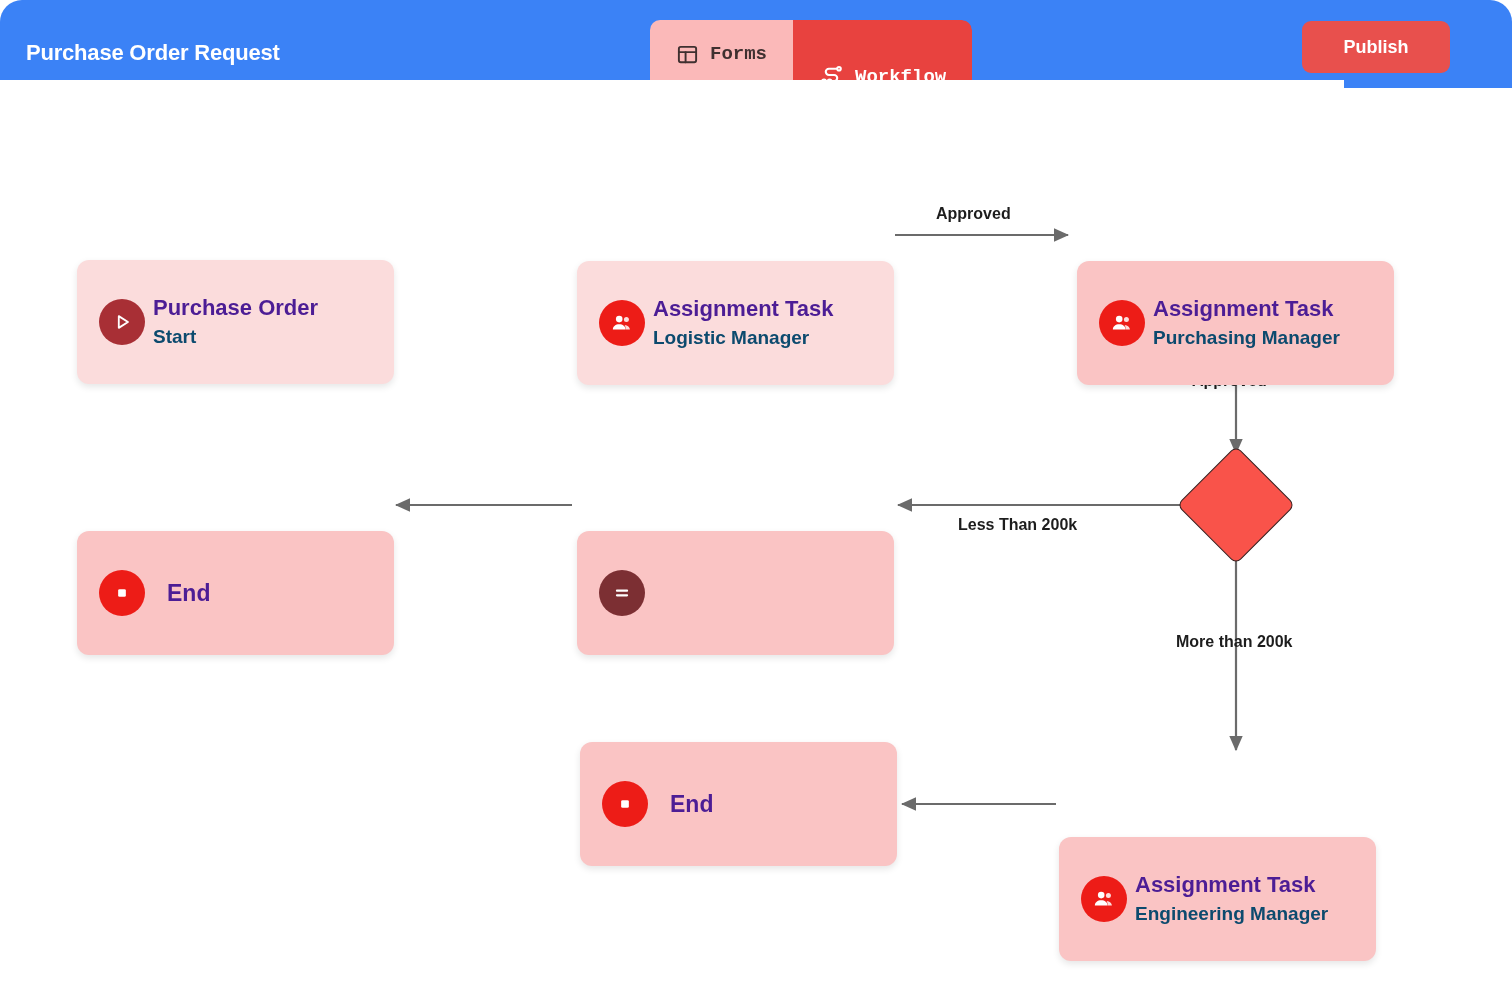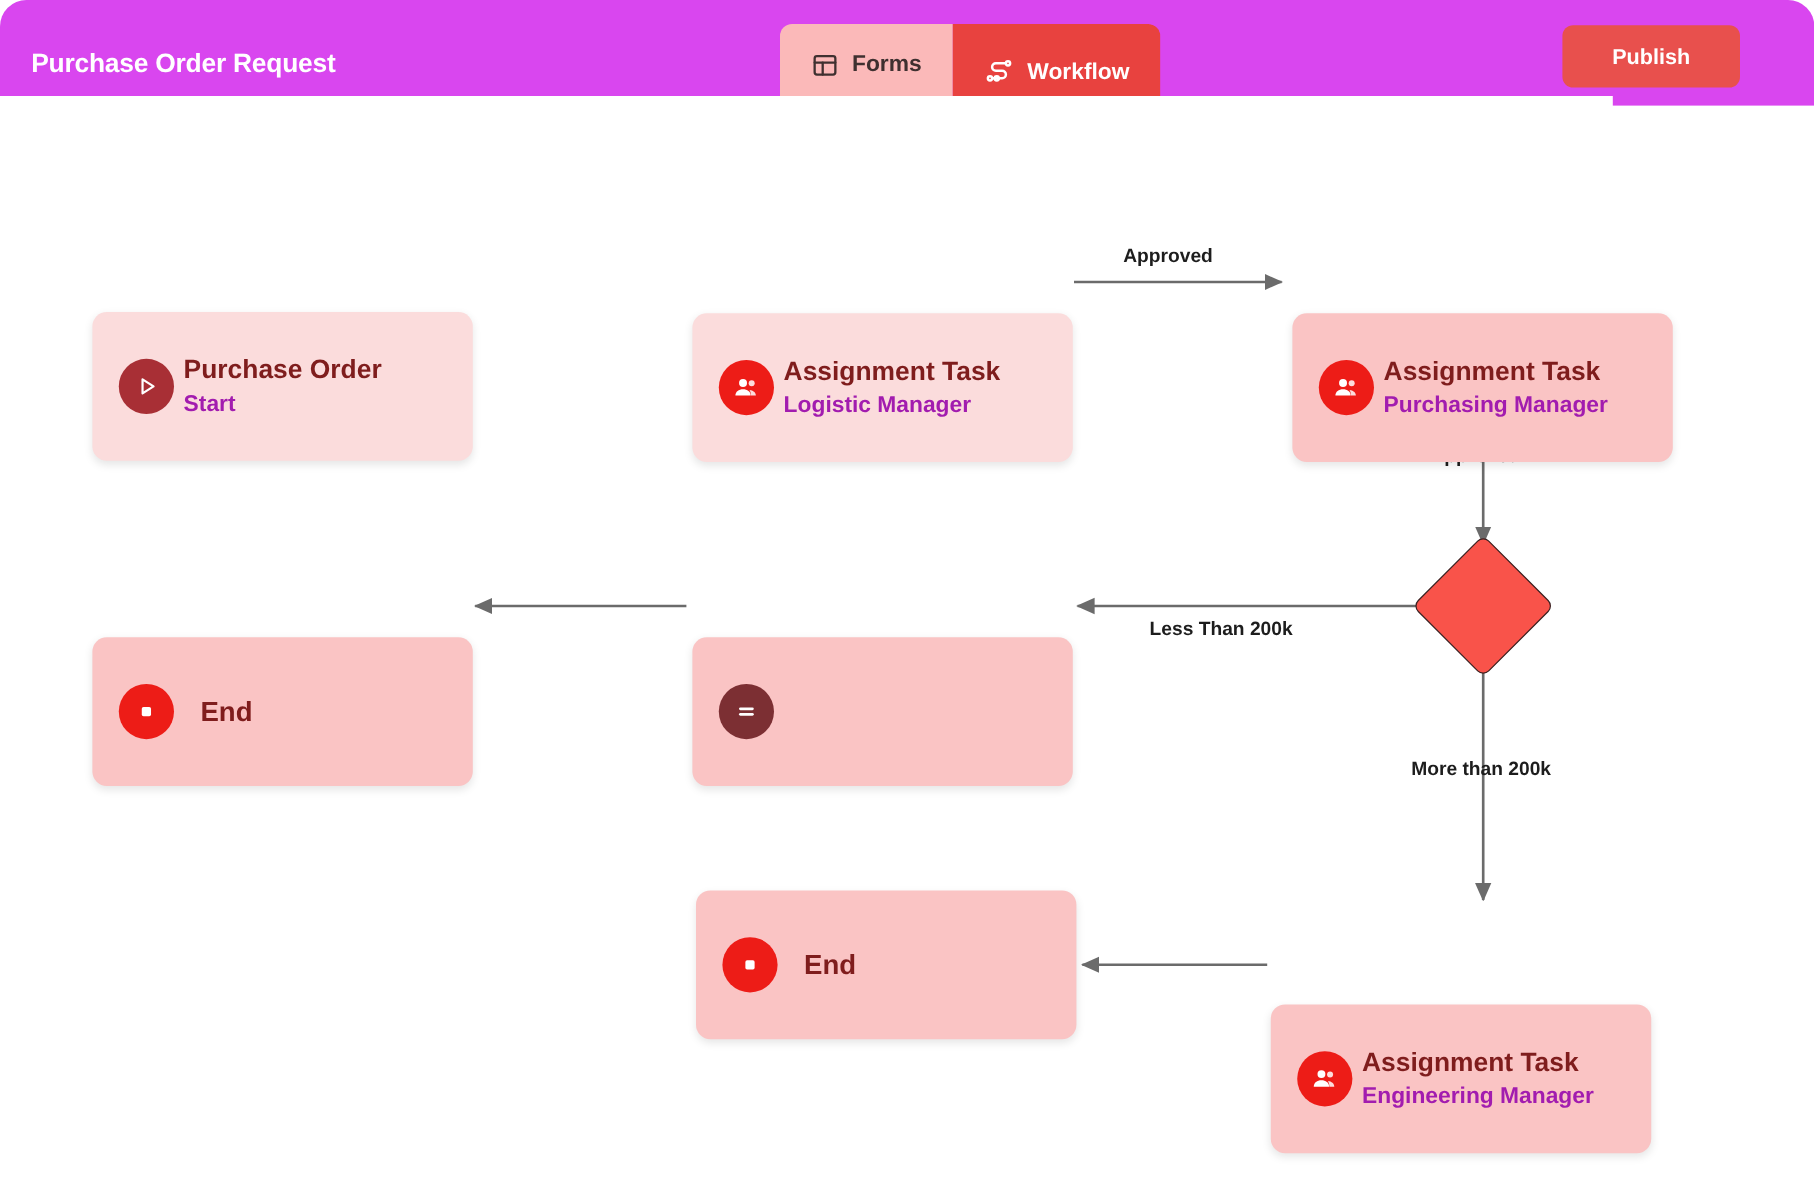--- a/index.html
+++ b/index.html
@@ -23,21 +23,21 @@
     overflow: hidden;
   }
 
   
   #header {
     position: absolute;
     left: 0;
     top: 0;
     width: 1512px;
     height: 88px;
-    background: #d946ef;
+    background: #3b82f6;
     display: flex;
     align-items: center;
   }
 
   #page-title {
     position: absolute;
     left: 26px;
     top: 40px;
     font-size: 22px;
     font-weight: bold;
@@ -53,26 +53,27 @@
     top: 20px;
     display: flex;
     height: 68px;
     border-radius: 10px 10px 0 0;
     overflow: hidden;
   }
   .tab {
     display: flex;
     align-items: center;
     gap: 11px;
-    padding: 16px 26px;
+    padding: 0 26px;
     height: 68px;
     font-size: 19px;
     font-weight: bold;
     cursor: pointer;
     box-sizing: border-box;
+    font-family: Liberation Mono, monospace;
   }
   .tab.inactive {
     background: #fbb9b9;
     color: #3f3030;
   }
   .tab.active {
     background: #e8423f;
     color: #ffffff;
     border-radius: 0 10px 0 0;
     align-items: flex-end;
@@ -149,27 +150,27 @@
     position: absolute;
     left: 76px;
     top: 50%;
     transform: translateY(-50%);
     display: flex;
     flex-direction: column;
     justify-content: center;
   }
   .node-title {
     font-size: 22px;
-    color: #7f1d1d;
+    color: #4c1d95;
     line-height: 1.25;
     white-space: nowrap;
   }
   .node-sub {
     font-size: 19px;
-    color: #a21caf;
+    color: #0c4a6e;
     line-height: 1.3;
     margin-top: 3px;
     white-space: nowrap;
   }
   .node-title.solo { font-size: 23px; margin: 14px; }
 
   
   #decision-node {
     position: absolute;
     width: 84px;

